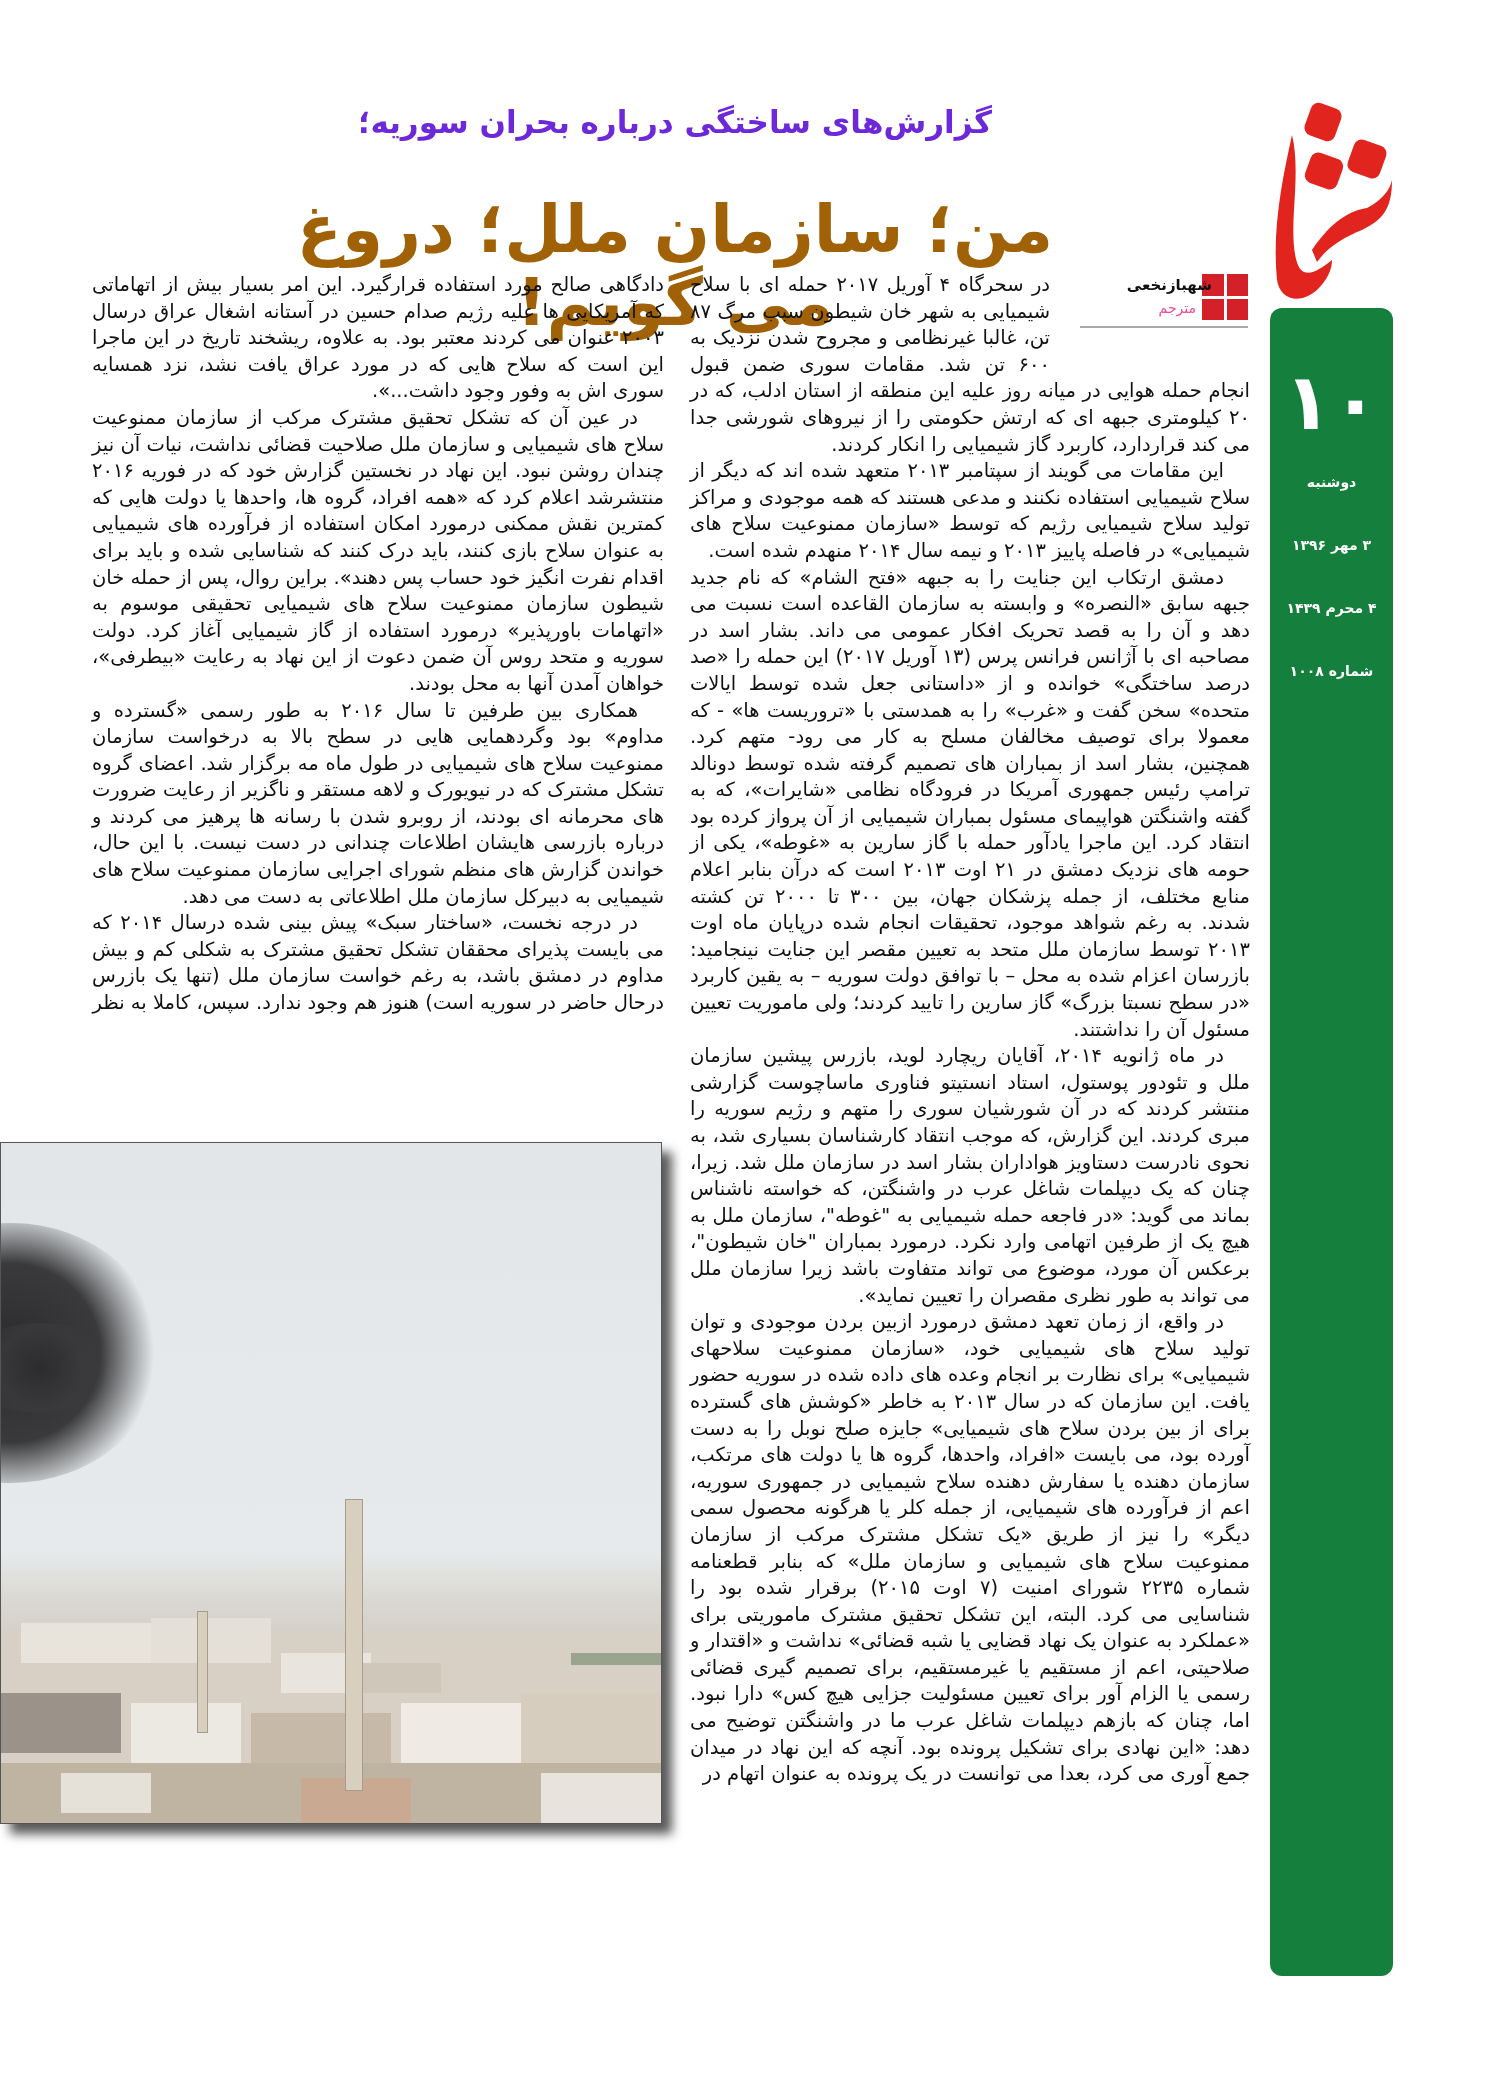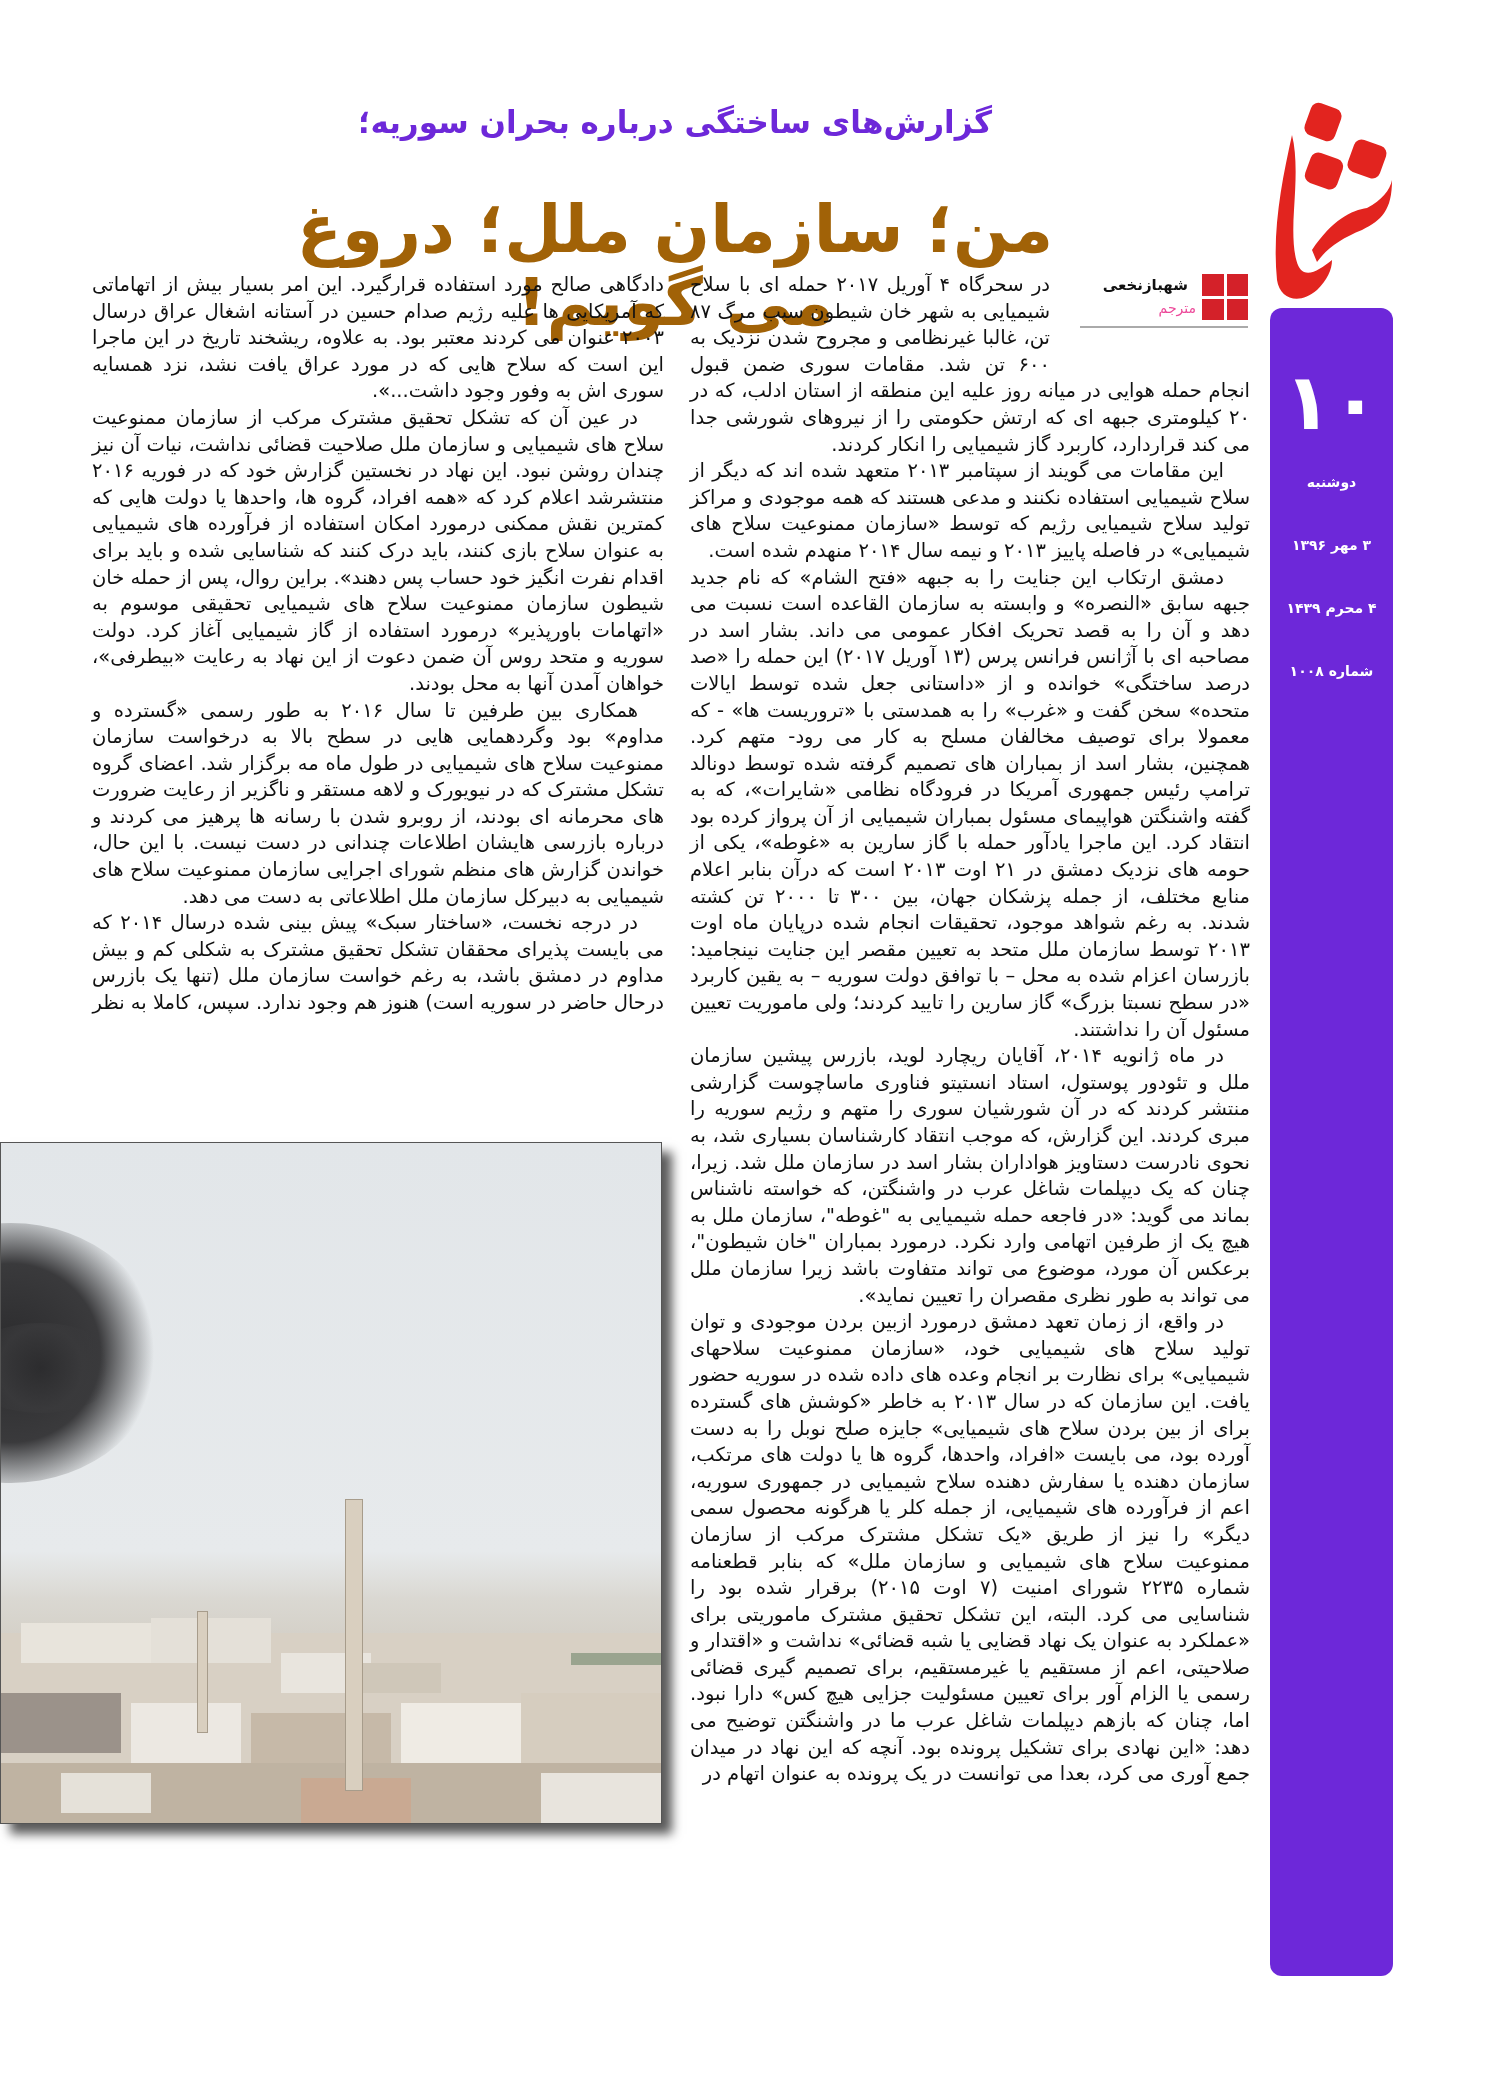--- a/index.html
+++ b/index.html
@@ -3,38 +3,38 @@
 <meta charset="utf-8">
 <style>
   html, body { margin:0; padding:0; }
   body {
     width:1500px; height:2081px; background:#ffffff; position:relative; overflow:hidden;
     font-family:"DejaVu Sans", sans-serif; color:#1a1a1a;
   }
   .logo { position:absolute; left:1272px; top:100px; width:125px; height:205px; }
   .sidebar {
     position:absolute; left:1270px; top:308px; width:123px; height:1668px;
-    background:#6d28d9; border-radius:12px;
+    background:#15803d; border-radius:12px;
     color:#fff; text-align:center; direction:rtl;
   }
   .page-num { margin-top:55px; font-size:78px; font-weight:bold; line-height:1; font-family:"DejaVu Sans", sans-serif; letter-spacing:4px; }
   .side-line { font-size:14px; line-height:23px; font-weight:bold;margin-top:40px; }
   .side-line.first { margin-top:30px; }
   .kicker {
     position:absolute; left:250px; top:104px; width:850px; text-align:center; direction:rtl;
     font-size:31px; font-weight:bold; color:#6d28d9;
   }
   .headline {
     position:absolute; left:250px; top:150px; width:850px; text-align:center; direction:rtl;
     font-size:66px; font-weight:900; color:#a16207; letter-spacing:-1px; line-height:1.1;
   }
   .byline { position:absolute; left:1080px; top:272px; width:180px; height:60px; direction:rtl; }
   .byline-mark { position:absolute; right:12px; top:2px; width:46px; height:46px; display:grid; grid-template-columns:1fr 1fr; grid-template-rows:1fr 1fr; gap:3px; }
   .byline-mark span { background:#d42129; display:block; }
-  .byline-name { position:absolute; right:72px; top:4px; font-size:15px; font-weight:bold; color:#111; }
+  .byline-name { position:absolute; right:48px; top:4px; font-size:15px; font-weight:bold; color:#111; }
   .byline-role { position:absolute; right:64px; top:28px; font-size:14px; color:#ec4899; }
   .byline-rule { position:absolute; left:0; right:12px; top:54px; height:2px; background:#aaa; }
 
   .col {
     position:absolute; direction:rtl; text-align:justify; text-align-last:right;
     font-size:19.5px; line-height:26.6px; color:#111;
   }
   .col p { margin:0; text-indent:26px; }
   .col-right { left:690px; top:272px; width:560px; }
   .col-right .lead { text-indent:0; }

